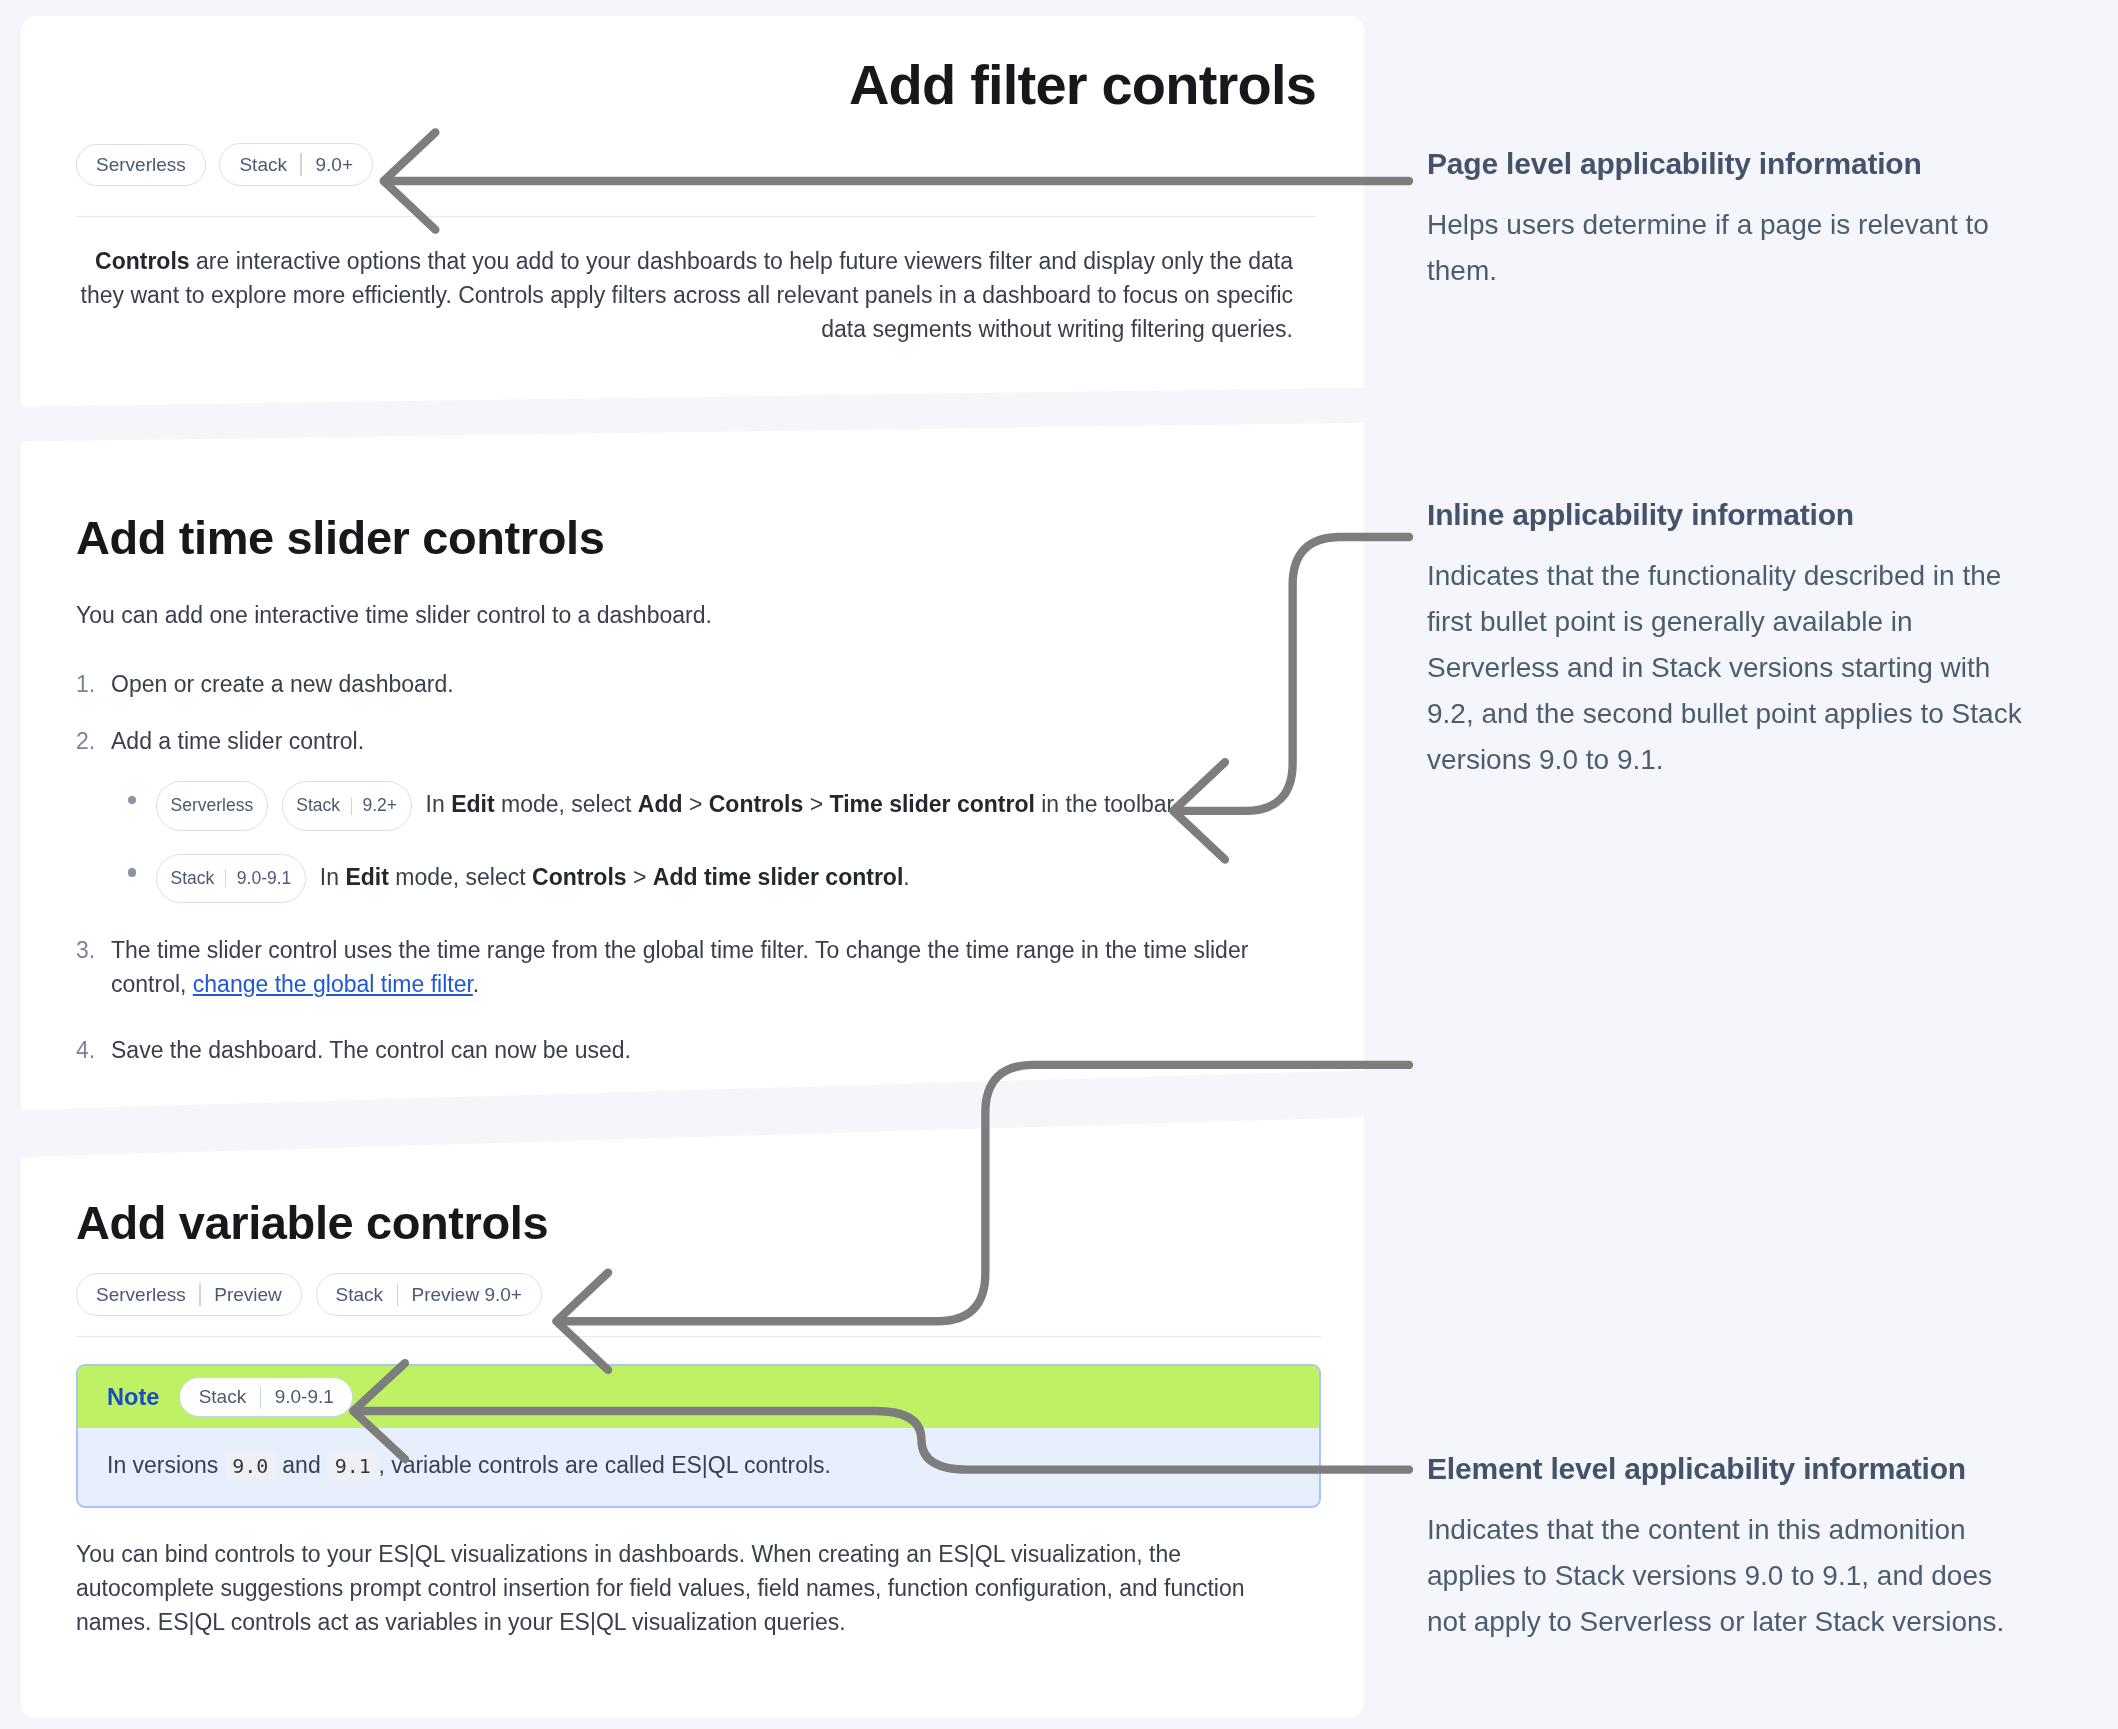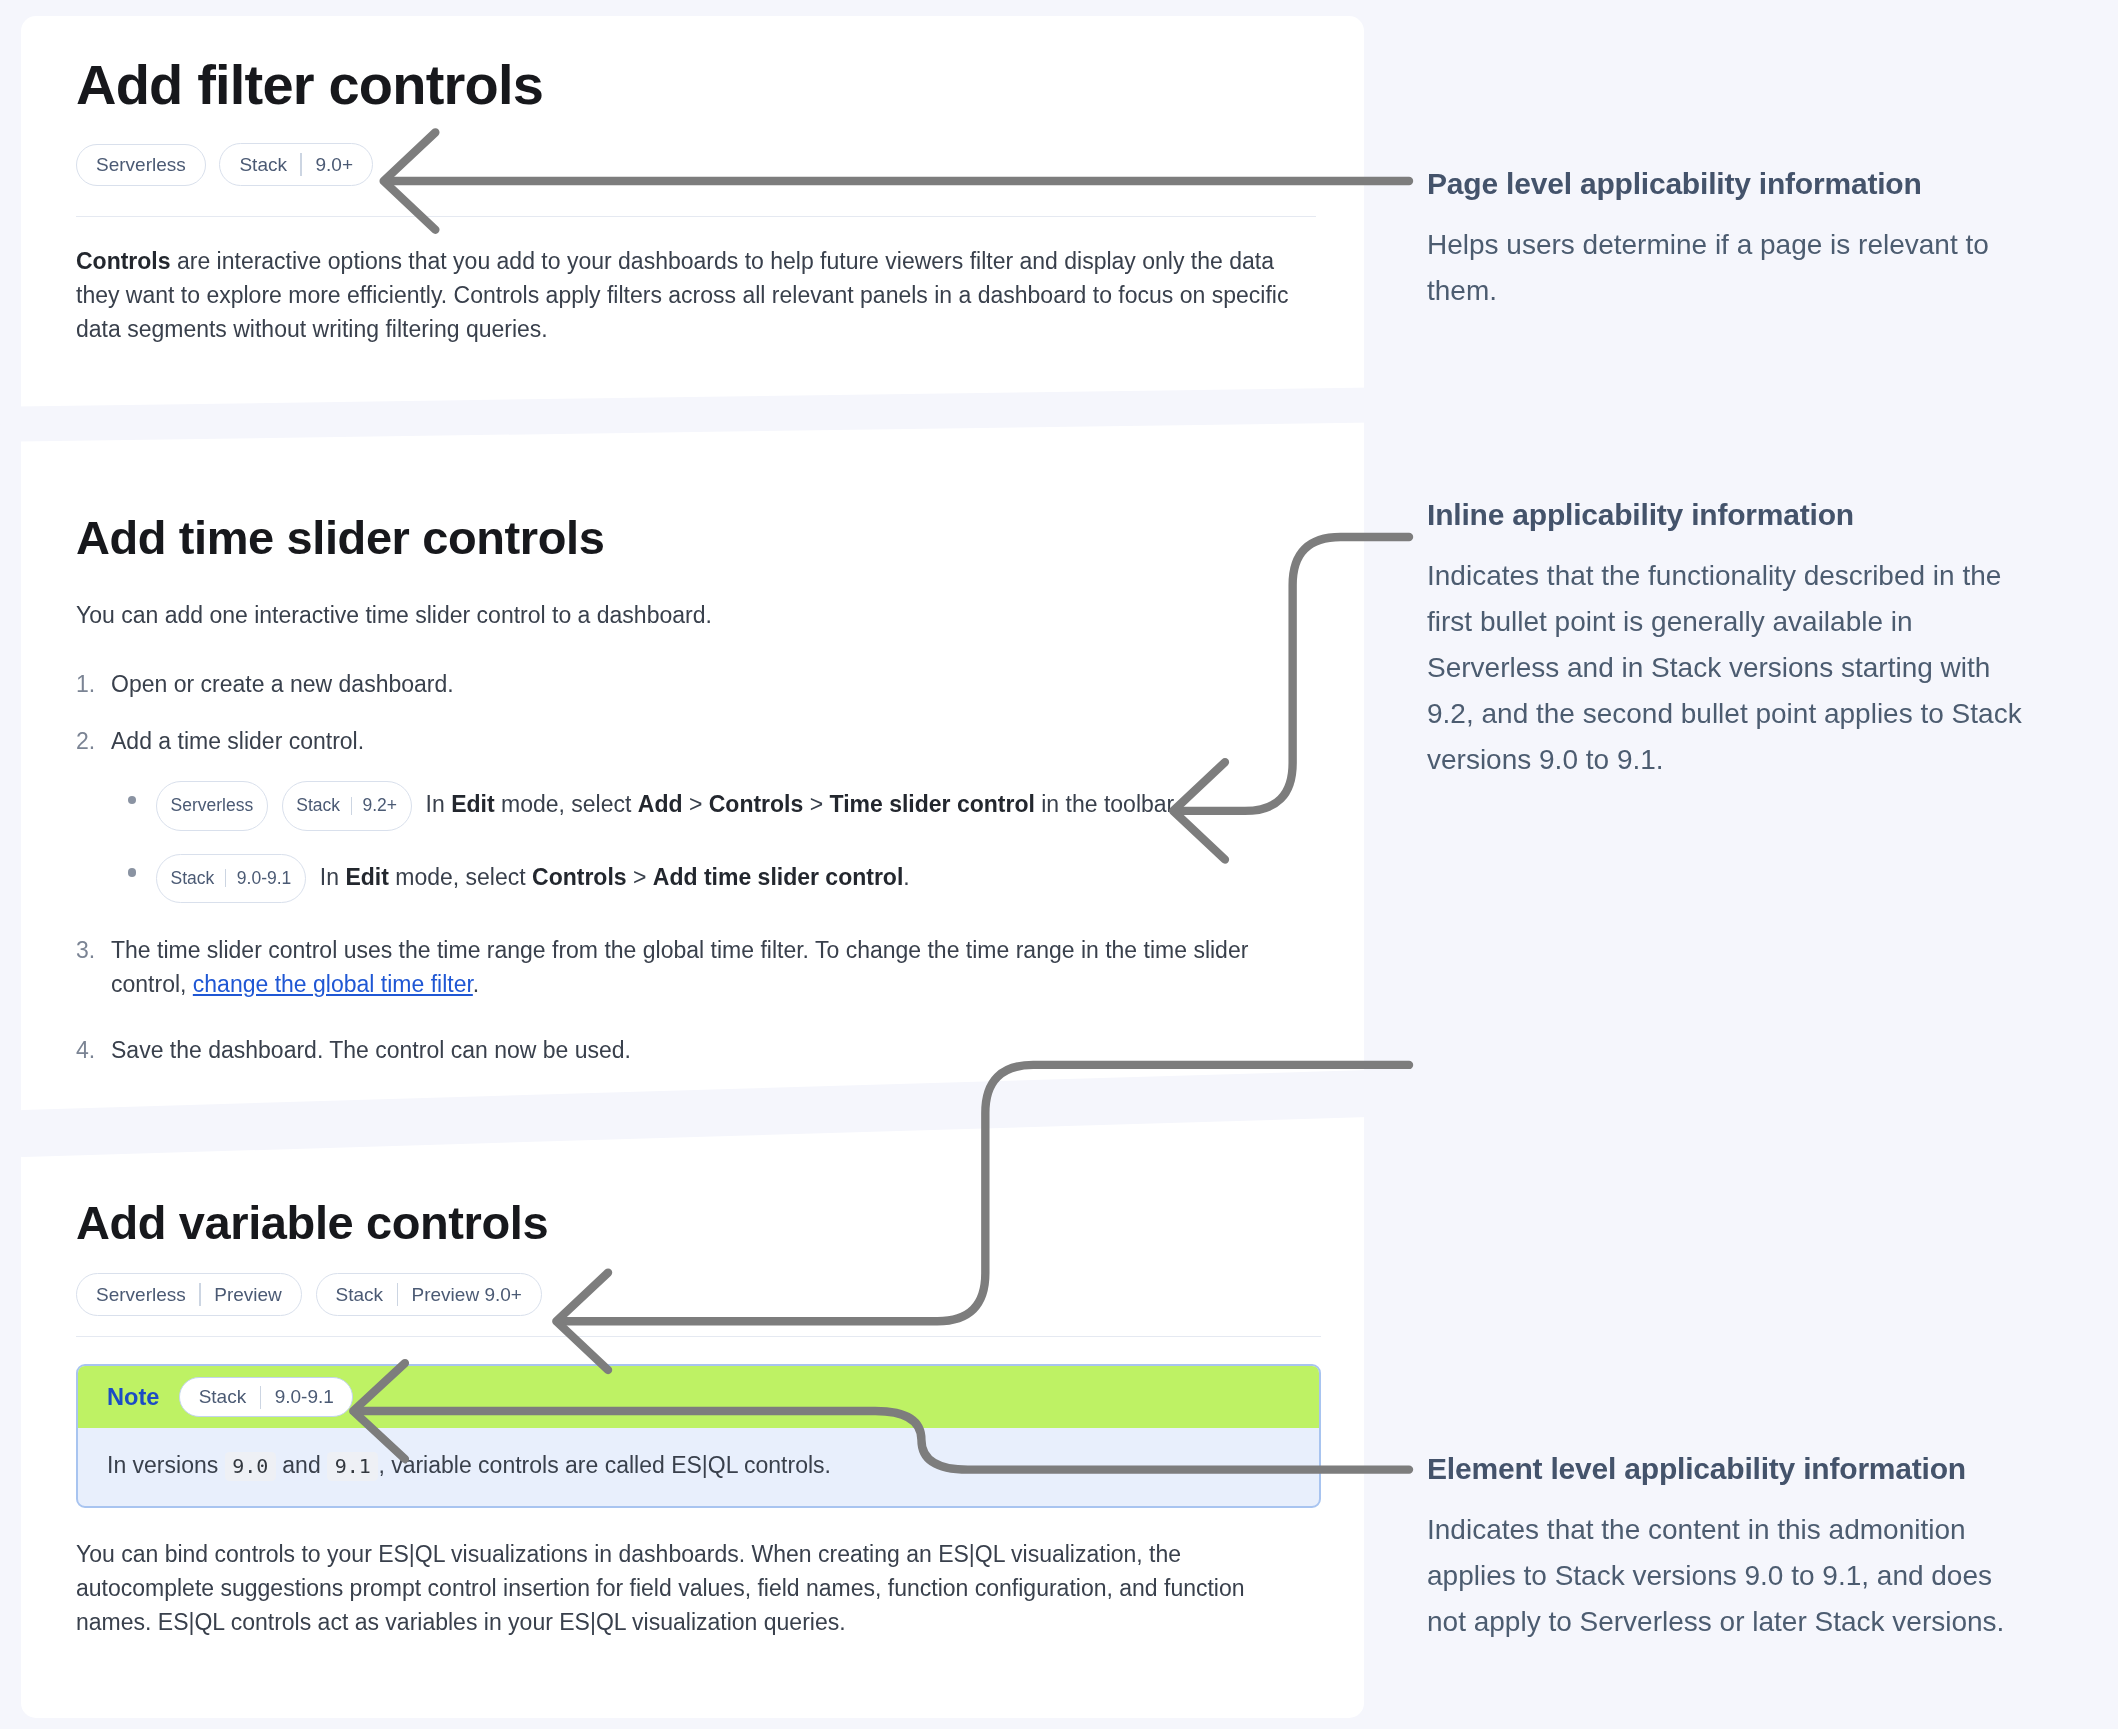--- a/index.html
+++ b/index.html
@@ -50,21 +50,21 @@
 </style>
 </head>
 <body>
 
 <div class="stage">
 
   <div class="panel"></div>
   <div class="gap gap1"></div>
   <div class="gap gap2"></div>
 
-  <section class="sec" style="top:53px;">
+  <section class="sec" style="top:53px;text-align:right;">
     <h1>Add filter controls</h1>
     <div class="badges mt34">
       <span class="pill">
         <span class="seg">Serverless</span>
       </span>
       <span class="pill">
         <span class="seg">Stack</span>
         <span class="div"></span>
         <span class="seg">9.0+</span>
       </span>
@@ -153,21 +153,21 @@
         </span>
       </div>
       <div class="note-body">
         <span>In versions </span><code class="inl">9.0</code><span> and </span><code class="inl">9.1</code><span>, variable controls are called ES|QL controls.</span>
       </div>
     </div>
 
     <p class="body-txt mt38" style="margin:29px 0 0 0;max-width:1202px;">You can bind controls to your ES|QL visualizations in dashboards. When creating an ES|QL visualization, the autocomplete suggestions prompt control insertion for field values, field names, function configuration, and function names. ES|QL controls act as variables in your ES|QL visualization queries.</p>
   </section>
 
-  <aside class="ann" style="top:165px;">
+  <aside class="ann" style="top:145px;">
     <h3>Page level applicability information</h3>
     <p>Helps users determine if a page is relevant to them.</p>
   </aside>
 
   <aside class="ann" style="top:496px;">
     <h3>Inline applicability information</h3>
     <p>Indicates that the functionality described in the first bullet point is generally available in Serverless and in Stack versions starting with 9.2, and the second bullet point applies to Stack versions 9.0 to 9.1.</p>
   </aside>
 
 

